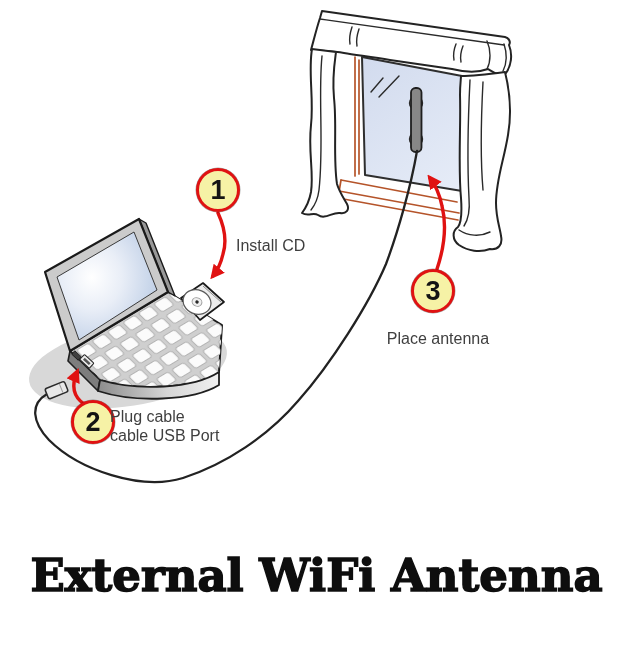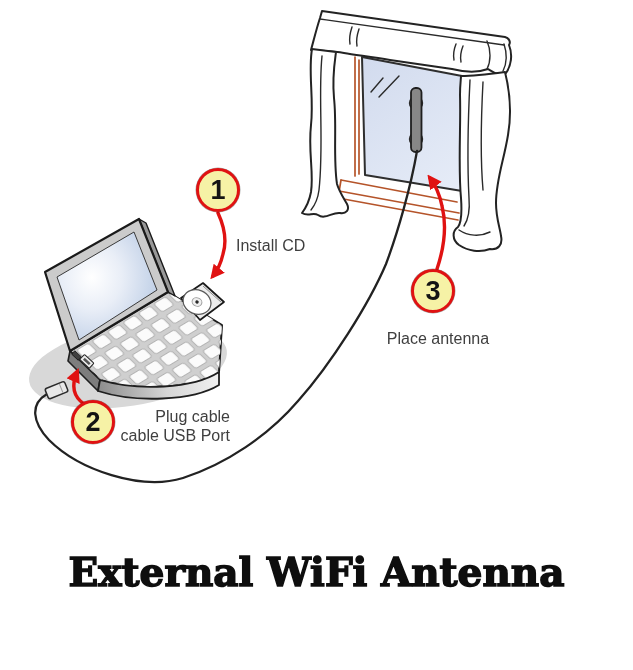--- a/index.html
+++ b/index.html
@@ -18,25 +18,25 @@
   }
   .c1{left:196px;top:168px;}
   .c2{left:71px;top:400px;}
   .c3{left:411px;top:269px;}
   .label{
     position:absolute;color:var(--label-text,#3f3f3f);
     font-size:16px;line-height:19px;white-space:nowrap;
   }
   .label .ln{display:block;}
   .l1{left:236px;top:236px;text-align:center;}
-  .l2{left:110px;top:407px;width:120px;text-align:right;}
+  .l2{left:110px;top:407px;width:120px;text-align:left;}
   .l3{left:378px;top:329px;width:120px;text-align:center;}
   .title{
     position:absolute;left:0;top:549px;width:100%;margin:0;text-align:center;
-    font-family:"DejaVu Serif", serif;font-weight:bold;font-size:39px;
+    font-family:"DejaVu Serif", serif;font-weight:bold;font-size:45px;
     color:var(--title-text,#0e0e0e);-webkit-text-stroke:1.5px var(--title-text,#0e0e0e);
     letter-spacing:0px;
   }
   .arrow{stroke:var(--arrow,#e01212);stroke-width:3.4;fill:none;stroke-linecap:round;}
   .arrow-head{fill:var(--arrow,#e01212);}
   .frame-line{stroke:var(--window-frame,#b5542a);stroke-width:1.7;fill:none;stroke-linecap:round;}
   .cloth{fill:#ffffff;stroke:#232323;stroke-width:2;stroke-linejoin:round;}
   .fold{fill:none;stroke:#2a2a2a;stroke-width:1.4;stroke-linecap:round;}
 </style>
 </head>

